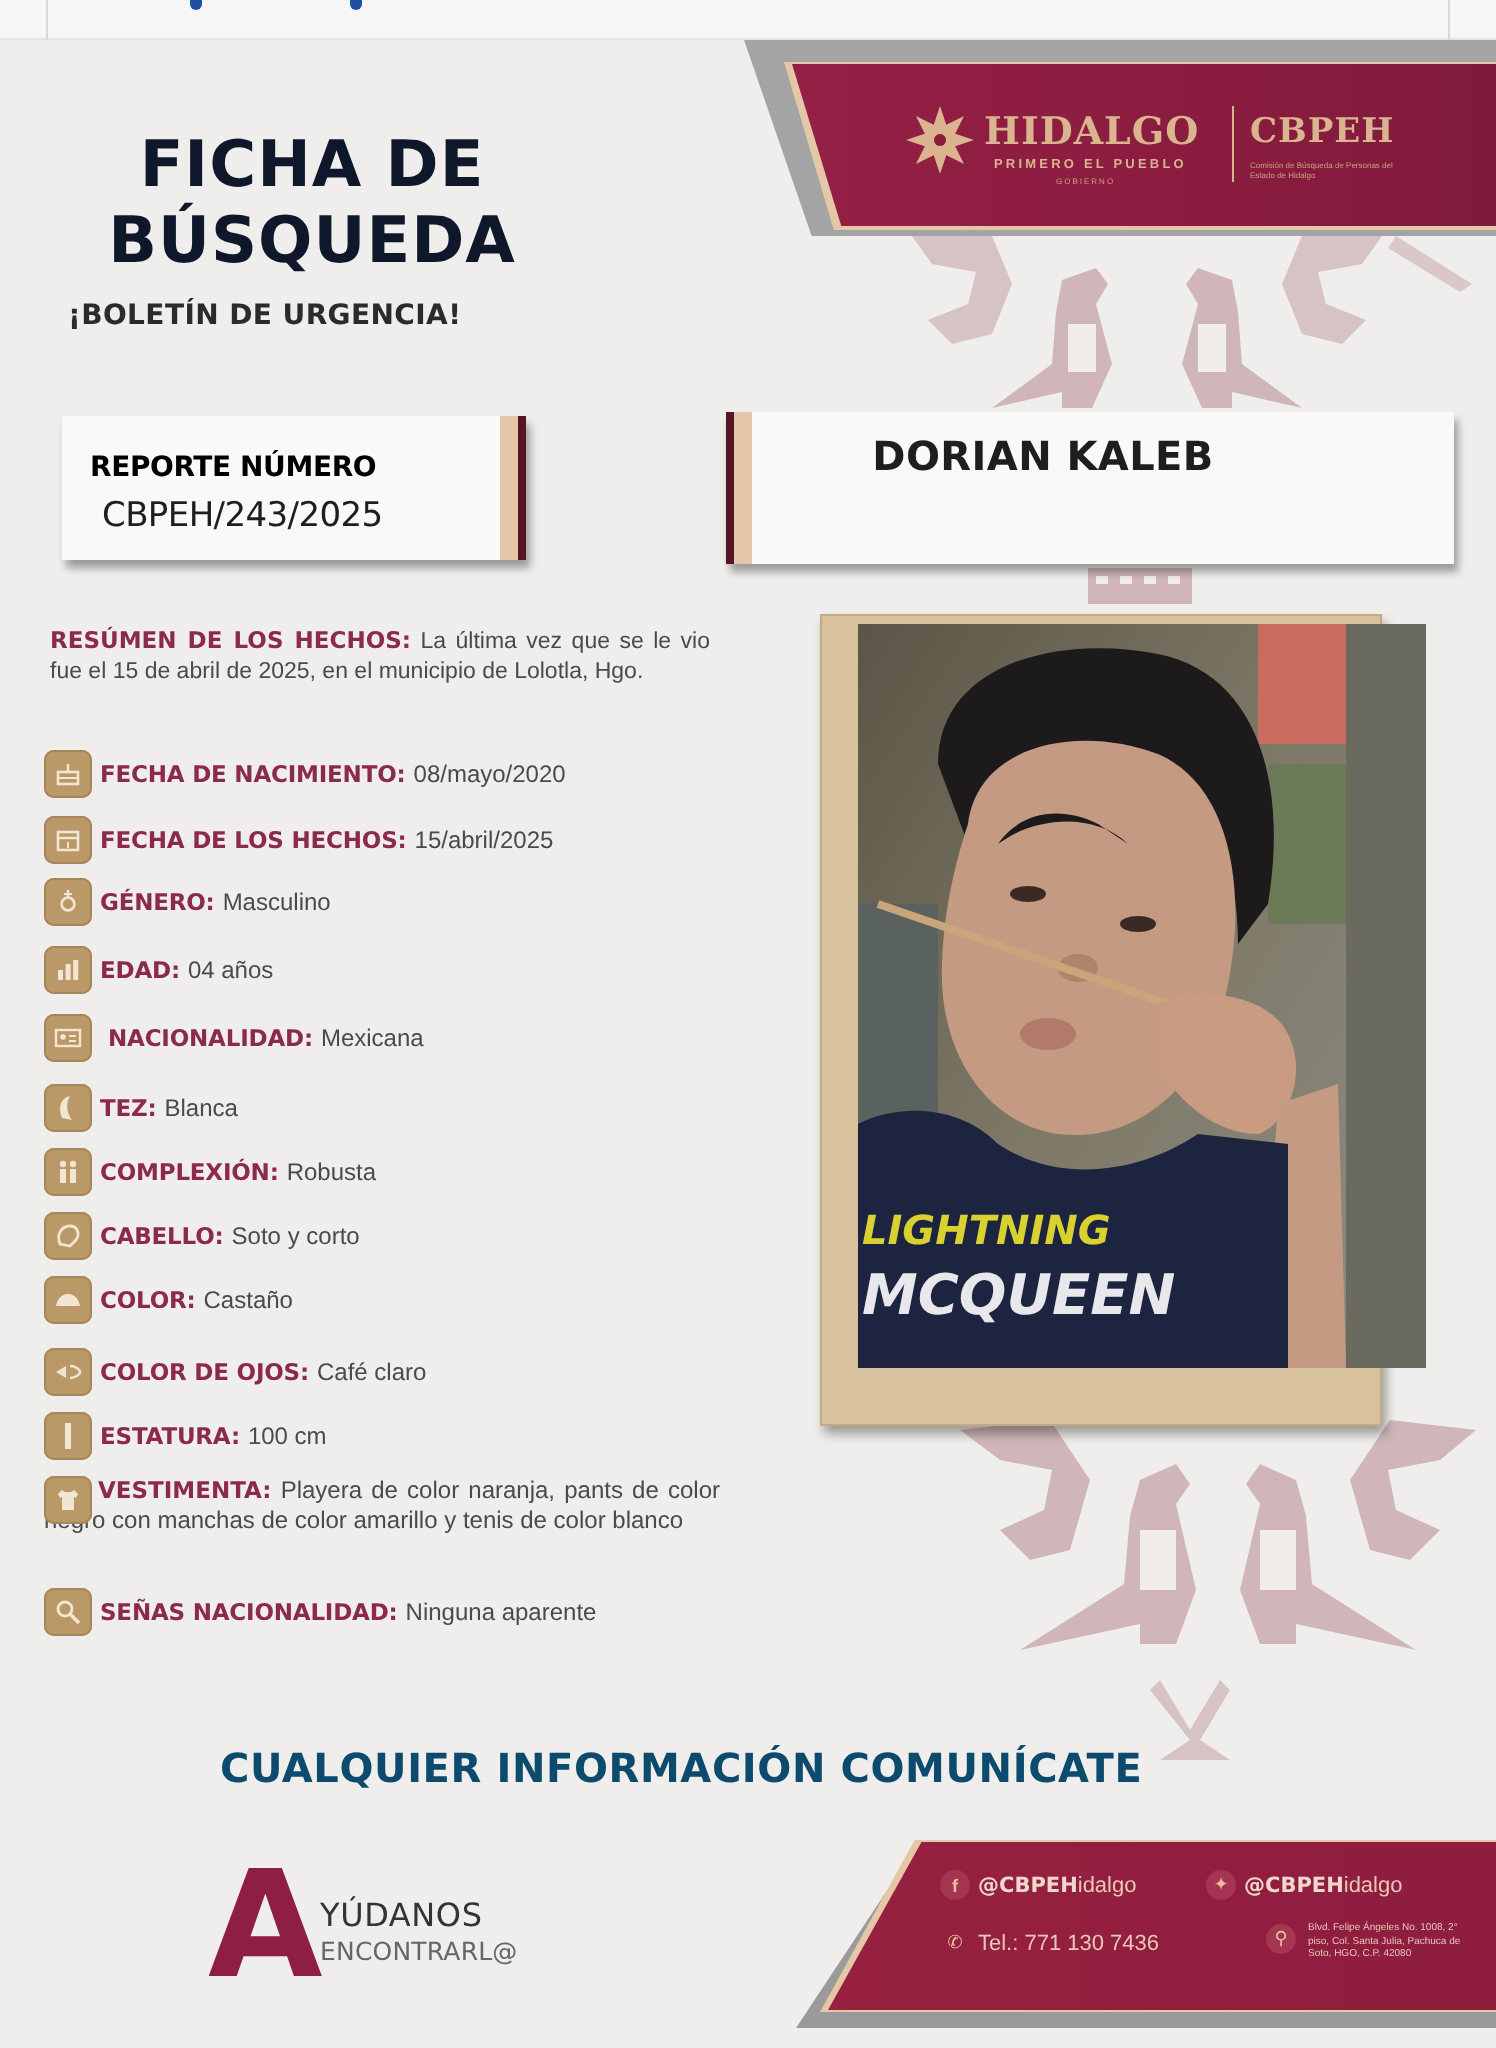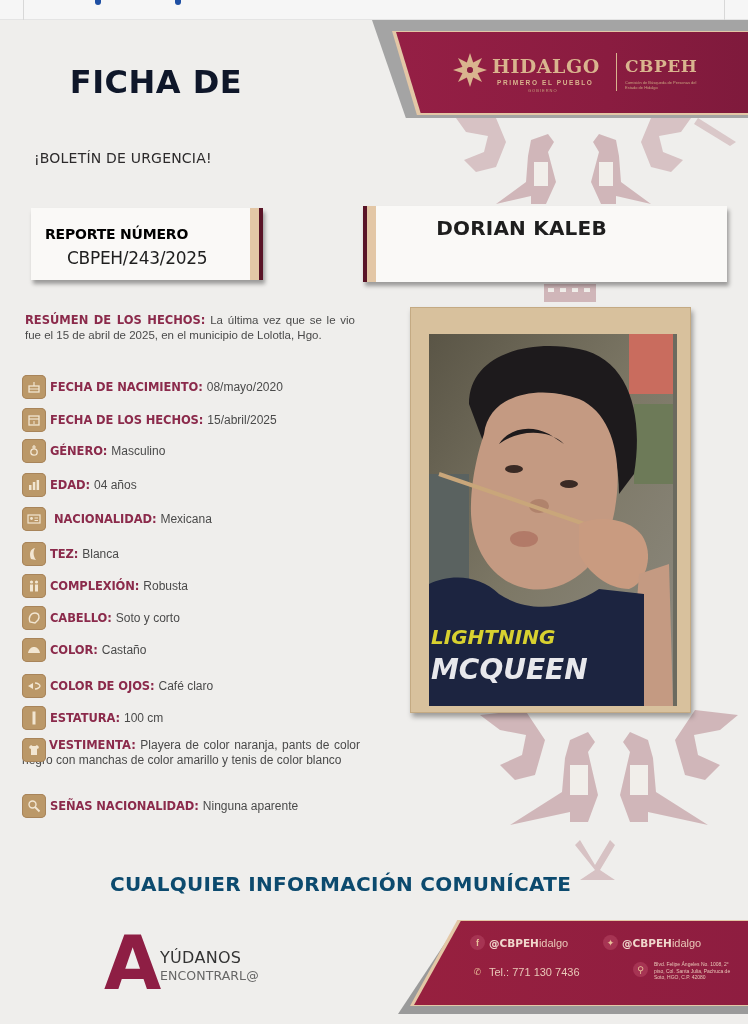--- a/index.html
+++ b/index.html
@@ -58,39 +58,39 @@
     .deco { position: absolute; opacity: 0.55; }
 
     
     .title {
       position: absolute; left: 36px; top: 63px; width: 240px; text-align: center;
       font-family: "DejaVu Sans", sans-serif; font-weight: bold; font-size: 32px; line-height: 38px;
       color: #0f172a; letter-spacing: 0.5px;
     }
     .subtitle {
       position: absolute; left: 34px; top: 150px; width: 270px;
-      font-family: "DejaVu Sans", sans-serif; font-weight: normal; font-size: 14px; color: #2c2a2b;
+      font-family: "DejaVu Sans", sans-serif; font-weight: bold; font-size: 14px; color: #2c2a2b;
       letter-spacing: 0.2px;
     }
 
     
     .report-box {
       position: absolute; left: 31px; top: 208px; width: 232px; height: 72px;
       background: #faf9f7;
       box-shadow: 2px 4px 4px rgba(0,0,0,0.35);
     }
     .report-box .stripe-gold { position: absolute; right: 4px; top: 0; width: 9px; height: 100%; background: #e3c7a6; }
     .report-box .stripe-dark { position: absolute; right: 0; top: 0; width: 4px; height: 100%; background: #5a1427; }
     .report-label {
       position: absolute; left: 14px; top: 18px; font-family: "DejaVu Sans", sans-serif;
       font-weight: bold; font-size: 14px; color: #000000; letter-spacing: -0.2px;
     }
     .report-num {
       position: absolute; left: 20px; top: 40px; font-family: "DejaVu Sans", sans-serif;
-      font-size: 17px; color: #1e1e1e; letter-spacing: -0.3px; margin-left: 16px;
+      font-size: 17px; color: #1e1e1e; letter-spacing: -0.3px;
     }
 
     
     .name-box {
       position: absolute; left: 363px; top: 206px; width: 364px; height: 76px;
       background: #faf9f7;
       box-shadow: 2px 4px 4px rgba(0,0,0,0.35);
     }
     .name-box .stripe-dark { position: absolute; left: 0; top: 0; width: 4px; height: 100%; background: #5a1427; }
     .name-box .stripe-gold { position: absolute; left: 4px; top: 0; width: 9px; height: 100%; background: #e3c7a6; }
@@ -137,21 +137,21 @@
     .multi .text .lbl { font-family: "DejaVu Sans", sans-serif; font-weight: bold; font-size: 11.5px; color: #8b2a4b; }
 
     
     .photo-frame {
       position: absolute; left: 410px; top: 307px; width: 281px; height: 406px;
       background: #d8c19d;
       box-shadow: 2px 4px 5px rgba(0,0,0,0.35);
       border: 1px solid #c4aa83;
     }
     .photo {
-      position: absolute; left: 18px; top: 26px; width: 248px; height: 372px; overflow: hidden;
+      position: absolute; left: 18px; top: 4px; width: 284px; height: 372px; overflow: hidden;
       background: #6b6a5f;
     }
 
     
     .cta {
       position: absolute; left: 110px; top: 872px; font-family: "DejaVu Sans", sans-serif;
       font-weight: bold; font-size: 20px; color: #0c4a6e; letter-spacing: 0.3px; white-space: nowrap;
     }
 
     
@@ -257,20 +257,21 @@
     <path d="M110 140 L125 165 L140 140 L145 145 L130 170 L145 180 L110 180 L125 170 L105 145 Z" opacity="0.8"></path>
   </g>
   <g fill="#f3eee9">
     <rect x="100" y="65" width="18" height="30"></rect>
     <rect x="160" y="65" width="18" height="30"></rect>
   </g>
 </svg>
 
 <div class="title">
   <div>FICHA DE</div>
+  <div>BÚSQUEDA</div>
 </div>
 <div class="subtitle">¡BOLETÍN DE URGENCIA!</div>
 
 <div class="report-box">
   <div class="report-label">REPORTE NÚMERO</div>
   <div class="report-num">CBPEH/243/2025</div>
   <div class="stripe-gold"></div>
   <div class="stripe-dark"></div>
 </div>
 

